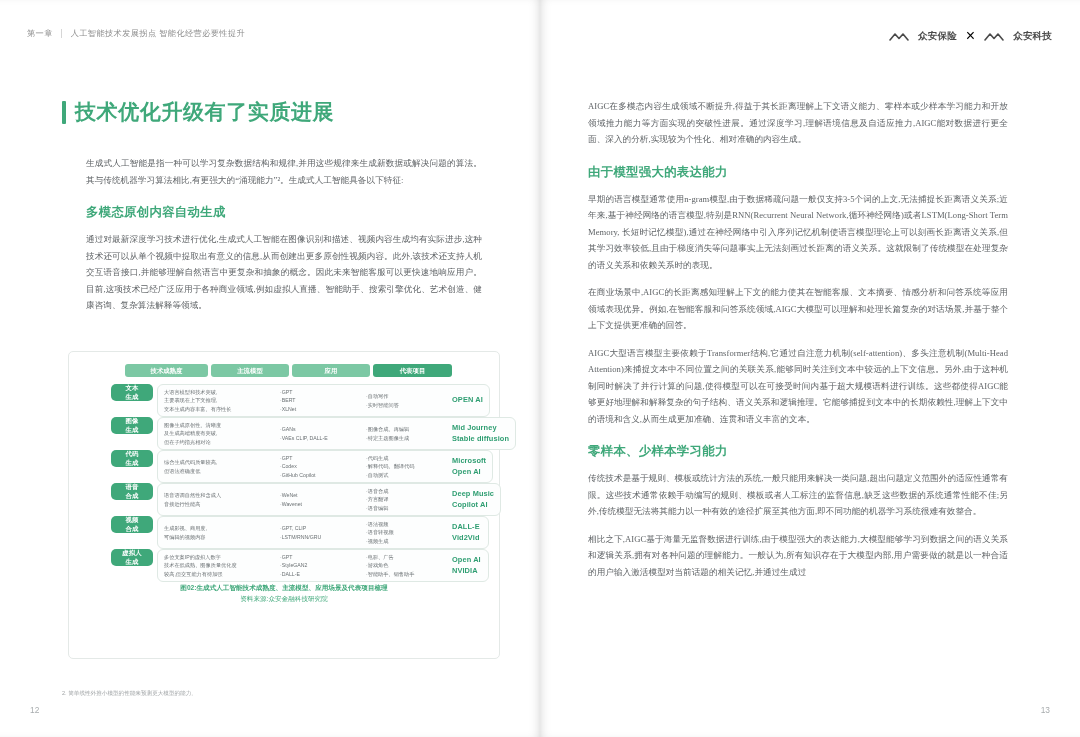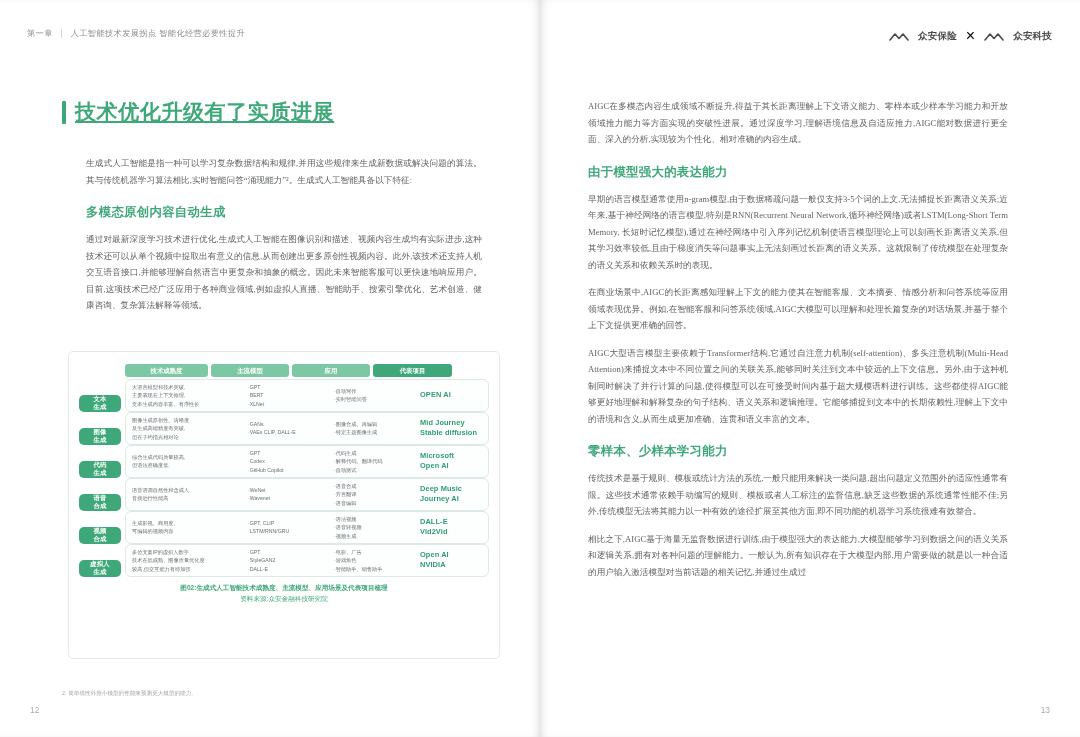--- a/index.html
+++ b/index.html
@@ -31,21 +31,21 @@
   .logo { display: flex; align-items: center; gap: 3px; }
   .logo .mark { display:block; }
   .logo .ltext { font-size: 9.5px; color: #4a4a4a; font-weight: bold; letter-spacing: .2px; }
 
   
   .title-wrap {
     position: absolute; top: 98px; left: 62px;
     display: flex; align-items: center; gap: 9px;
   }
   .title-bar { width: 4px; height: 23px; background: #3fa87a; border-radius: 1px; }
-  .h1 { font-size: 21px; font-weight: bold; color: #3fa87a; letter-spacing: .6px; text-decoration: underline; }
+  .h1 { font-size: 21px; font-weight: bold; color: #3fa87a; letter-spacing: .6px; }
 
   .col-left { position: absolute; top: 155px; left: 86px; width: 396px; }
   .col-right{ position: absolute; top: 98px;  left: 48px; width: 420px; }
 
   p.body {
     font-size: 8.6px; line-height: 1.92; color: #5f6366;
     text-align: justify; text-justify: inter-ideograph;
     margin-bottom: 11px; letter-spacing: .05px; font-family: Liberation Serif, serif;
   }
   h2.h2 {
@@ -68,21 +68,21 @@
     font-size: 6.4px; color: #ffffff; font-weight: bold;
     background: #7cc8a4; border-radius: 3px;
     height: 13px; line-height: 13px; text-align: center;
     margin-right: 3px;
   }
   .fig-head .hcell.c0 { width: 83px; }
   .fig-head .hcell.c1 { width: 78px; }
   .fig-head .hcell.c2 { width: 78px; }
   .fig-head .hcell.c3 { width: 79px; background: #3fa87a; }
 
-  .frow { display: flex; align-items: flex-end; margin-bottom: 5px; height: 28px; }
+  .frow { display: flex; align-items: flex-start; margin-bottom: 5px; height: 28px; margin-left: 32px; }
   .rowlabel {
     width: 42px; flex: none;
     background: #3fa87a; color: #fff; border-radius: 5px;
     font-size: 6.4px; font-weight: bold; line-height: 1.35;
     display: flex; flex-direction: column; align-items: center; justify-content: center;
     text-align: center; letter-spacing: .2px;
   }
   .rowbody {
     flex: 1; margin-left: 4px;
     border: 1px solid #dfe9e4; border-radius: 6px;
@@ -129,21 +129,21 @@
       <span class="sep">|</span>
       <span>人工智能技术发展拐点 智能化经营必要性提升</span>
     </div>
 
     <div class="title-wrap">
       <div class="title-bar"></div>
       <div class="h1">技术优化升级有了实质进展</div>
     </div>
 
     <div class="col-left">
-      <p class="body">生成式人工智能是指一种可以学习复杂数据结构和规律,并用这些规律来生成新数据或解决问题的算法。其与传统机器学习算法相比,实时智能问答“涌现能力”²。生成式人工智能具备以下特征:</p>
+      <p class="body">生成式人工智能是指一种可以学习复杂数据结构和规律,并用这些规律来生成新数据或解决问题的算法。其与传统机器学习算法相比,有更强大的“涌现能力”²。生成式人工智能具备以下特征:</p>
       <h2 class="h2">多模态原创内容自动生成</h2>
       <p class="body">通过对最新深度学习技术进行优化,生成式人工智能在图像识别和描述、视频内容生成均有实际进步,这种技术还可以从单个视频中提取出有意义的信息,从而创建出更多原创性视频内容。此外,该技术还支持人机交互语音接口,并能够理解自然语言中更复杂和抽象的概念。因此未来智能客服可以更快速地响应用户。目前,这项技术已经广泛应用于各种商业领域,例如虚拟人直播、智能助手、搜索引擎优化、艺术创造、健康咨询、复杂算法解释等领域。</p>
     </div>
 
     <div class="figure">
       <div class="fig-head">
         <div class="hcell c0">技术成熟度</div>
         <div class="hcell c1">主流模型</div>
         <div class="hcell c2">应用</div>
         <div class="hcell c3">代表项目</div>
@@ -239,21 +239,21 @@
                 <span class="ln">·WeNet</span>
                 <span class="ln">·Wavenet</span>
               </div>
               <div class="cell c2">
                 <span class="ln">·语音合成</span>
                 <span class="ln">·方言翻译</span>
                 <span class="ln">·语音编辑</span>
               </div>
               <div class="cell c3">
                 <span class="ln">Deep Music</span>
-                <span class="ln">Journey AI</span>
+                <span class="ln">Copilot AI</span>
               </div>
             </div>
           </div>
           <div class="frow">
             <div class="rowlabel">
               <span>视频</span>
               <span>合成</span>
             </div>
             <div class="rowbody">
               <div class="cell c0">

